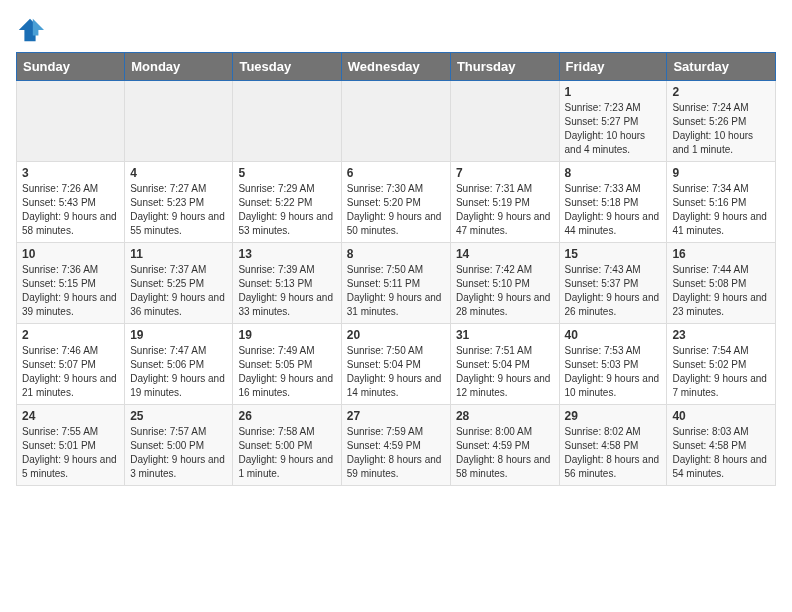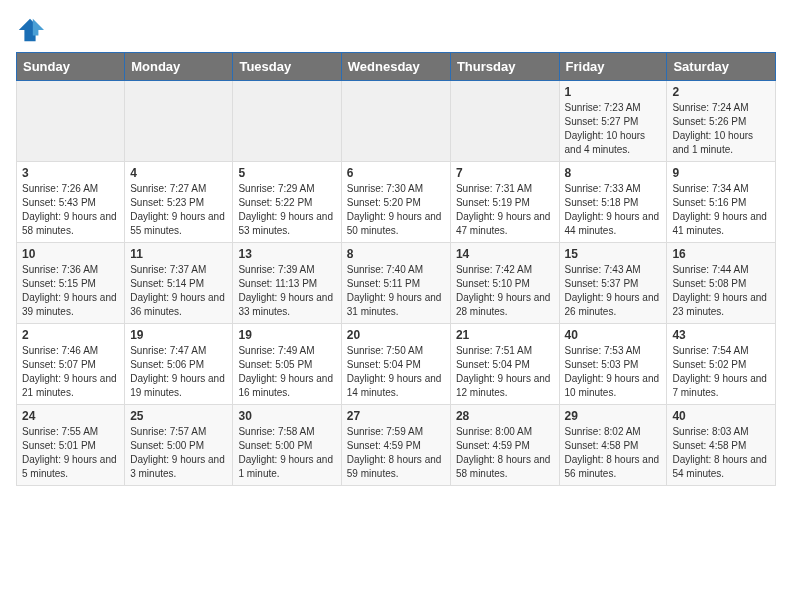--- a/index.html
+++ b/index.html
@@ -196,32 +196,32 @@
       <tr>
         <td>
           <span class="day-num">10</span>
           <div class="day-info">Sunrise: 7:36 AM
 Sunset: 5:15 PM
 Daylight: 9 hours and 39 minutes.</div>
         </td>
         <td>
           <span class="day-num">11</span>
           <div class="day-info">Sunrise: 7:37 AM
-Sunset: 5:14 PM
+Sunset: 5:25 PM
 Daylight: 9 hours and 36 minutes.</div>
         </td>
         <td>
           <span class="day-num">13</span>
           <div class="day-info">Sunrise: 7:39 AM
-Sunset: 11:13 PM
+Sunset: 5:13 PM
 Daylight: 9 hours and 33 minutes.</div>
         </td>
         <td>
           <span class="day-num">8</span>
-          <div class="day-info">Sunrise: 7:40 AM
+          <div class="day-info">Sunrise: 7:50 AM
 Sunset: 5:11 PM
 Daylight: 9 hours and 31 minutes.</div>
         </td>
         <td>
           <span class="day-num">14</span>
           <div class="day-info">Sunrise: 7:42 AM
 Sunset: 5:10 PM
 Daylight: 9 hours and 28 minutes.</div>
         </td>
         <td>
@@ -256,53 +256,53 @@
 Sunset: 5:05 PM
 Daylight: 9 hours and 16 minutes.</div>
         </td>
         <td>
           <span class="day-num">20</span>
           <div class="day-info">Sunrise: 7:50 AM
 Sunset: 5:04 PM
 Daylight: 9 hours and 14 minutes.</div>
         </td>
         <td>
-          <span class="day-num">21</span>
+          <span class="day-num">31</span>
           <div class="day-info">Sunrise: 7:51 AM
 Sunset: 5:04 PM
 Daylight: 9 hours and 12 minutes.</div>
         </td>
         <td>
           <span class="day-num">40</span>
           <div class="day-info">Sunrise: 7:53 AM
 Sunset: 5:03 PM
 Daylight: 9 hours and 10 minutes.</div>
         </td>
         <td>
-          <span class="day-num">43</span>
+          <span class="day-num">23</span>
           <div class="day-info">Sunrise: 7:54 AM
 Sunset: 5:02 PM
 Daylight: 9 hours and 7 minutes.</div>
         </td>
       </tr>
       <tr>
         <td>
           <span class="day-num">24</span>
           <div class="day-info">Sunrise: 7:55 AM
 Sunset: 5:01 PM
 Daylight: 9 hours and 5 minutes.</div>
         </td>
         <td>
           <span class="day-num">25</span>
           <div class="day-info">Sunrise: 7:57 AM
 Sunset: 5:00 PM
 Daylight: 9 hours and 3 minutes.</div>
         </td>
         <td>
-          <span class="day-num">30</span>
+          <span class="day-num">26</span>
           <div class="day-info">Sunrise: 7:58 AM
 Sunset: 5:00 PM
 Daylight: 9 hours and 1 minute.</div>
         </td>
         <td>
           <span class="day-num">27</span>
           <div class="day-info">Sunrise: 7:59 AM
 Sunset: 4:59 PM
 Daylight: 8 hours and 59 minutes.</div>
         </td>

